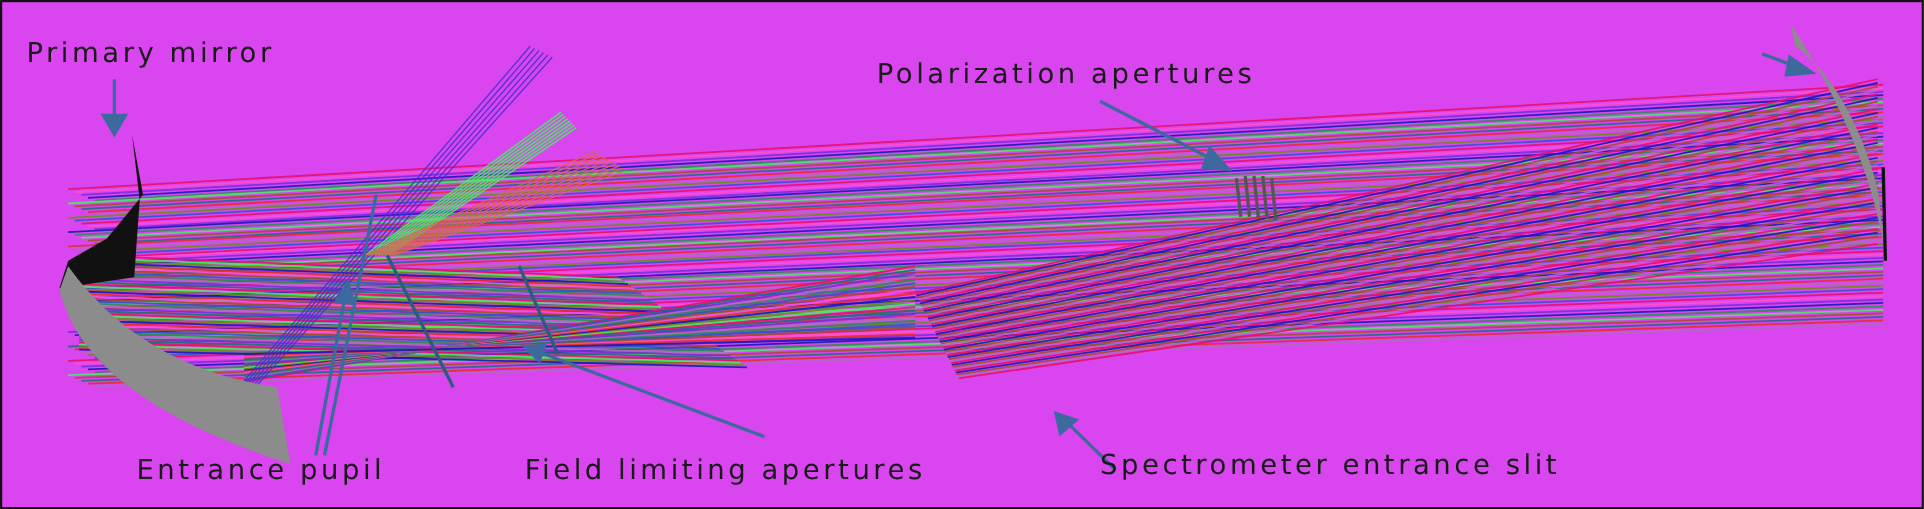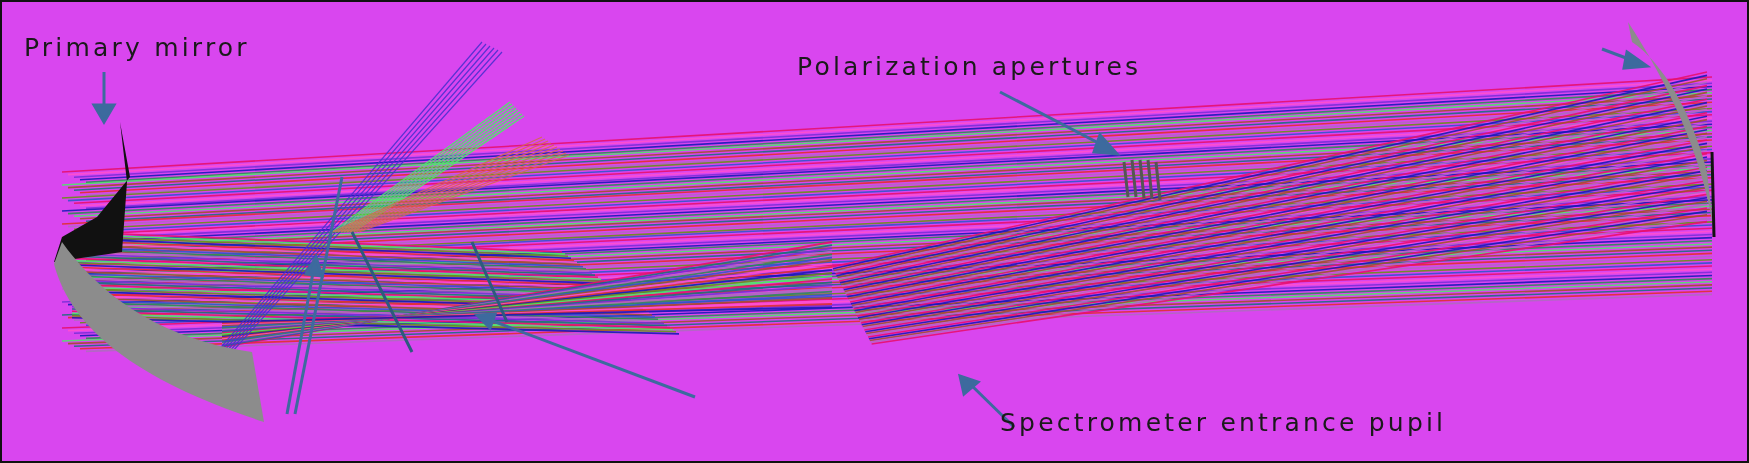--- a/index.html
+++ b/index.html
@@ -244,14 +244,16 @@
       <polygon points="493,312 475,313 488,326"></polygon>
       <line x1="350" y1="230" x2="410" y2="350" stroke="#2d5a7e"></line>
       <line x1="470" y1="240" x2="505" y2="320" stroke="#2d5a7e"></line>
       <line x1="1012" y1="425" x2="965" y2="379"></line>
       <polygon points="962,392 958,374 976,380"></polygon>
     </g>
   </svg>
 
   <div class="lbl" style="left:22px;top:33px;">Primary mirror</div>
   <div class="lbl" style="left:795px;top:52px;">Polarization apertures</div>
-  <div class="lbl" style="left:998px;top:408px;">Spectrometer entrance pupil</div>
+  <div class="lbl" style="left:122px;top:412px;">Entrance pupil</div>
+  <div class="lbl" style="left:475px;top:412px;">Field limiting apertures</div>
+  <div class="lbl" style="left:998px;top:408px;">Spectrometer entrance slit</div>
 </div>
 
 </body></html>

